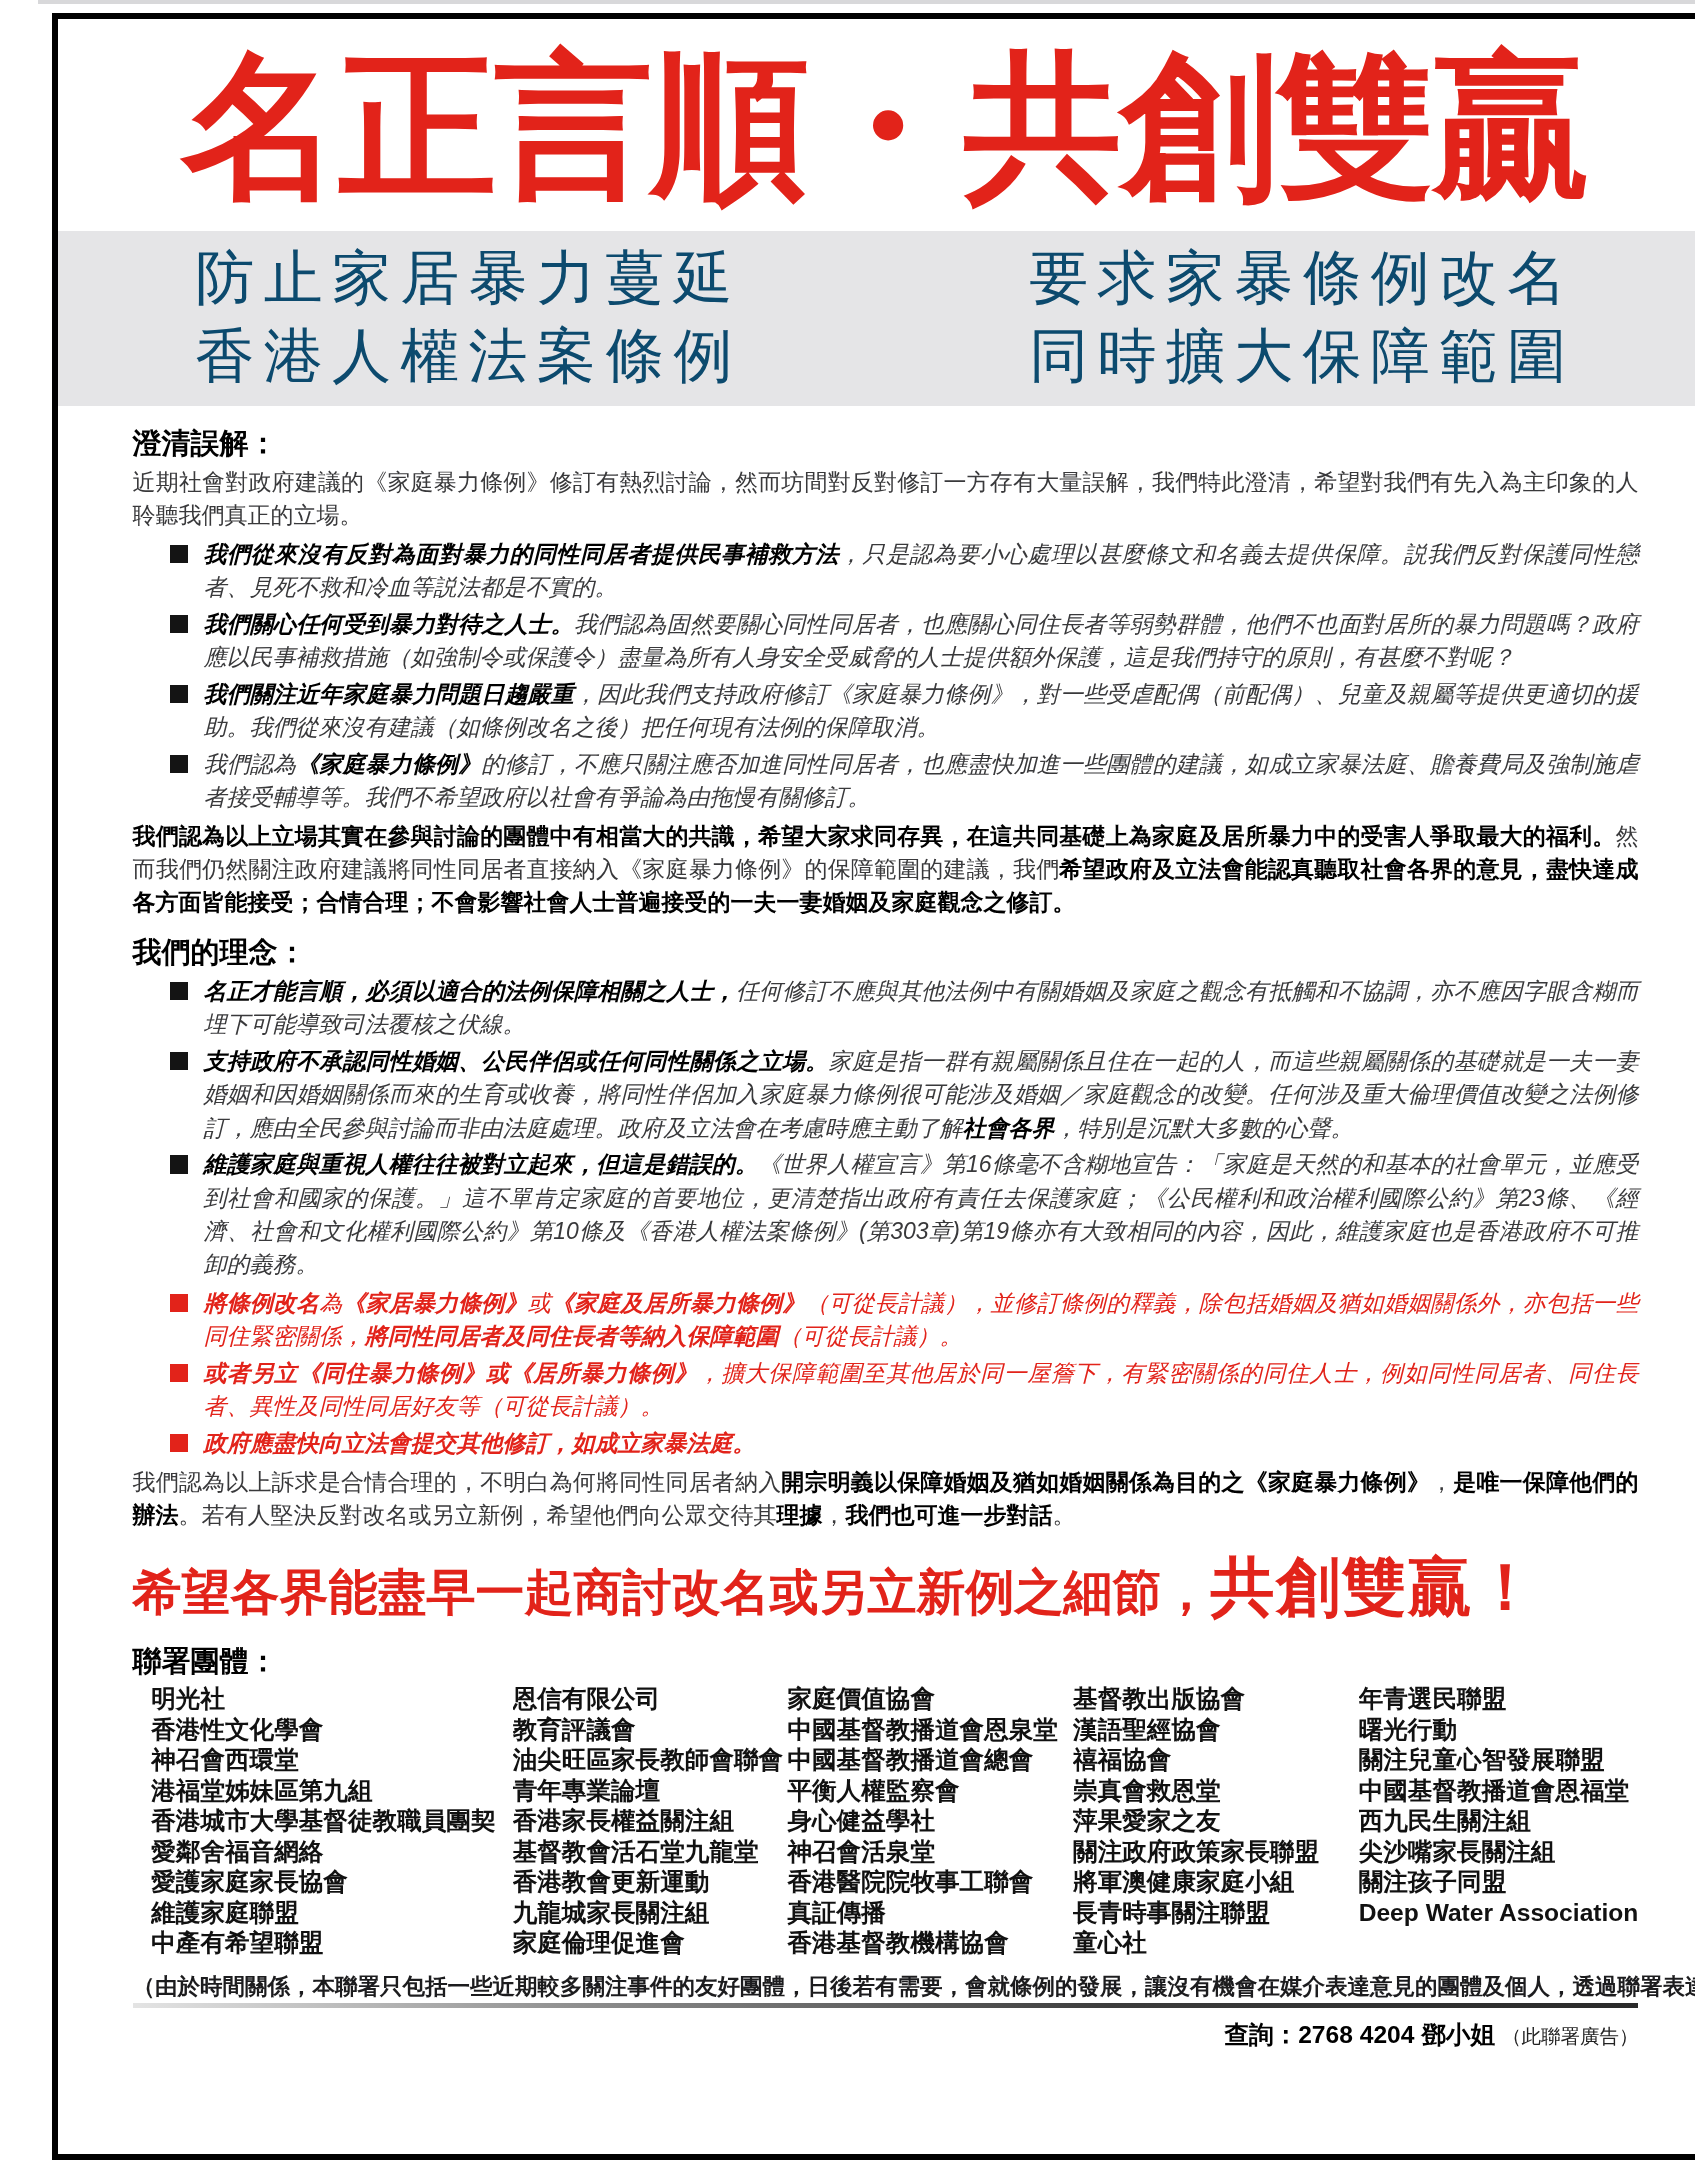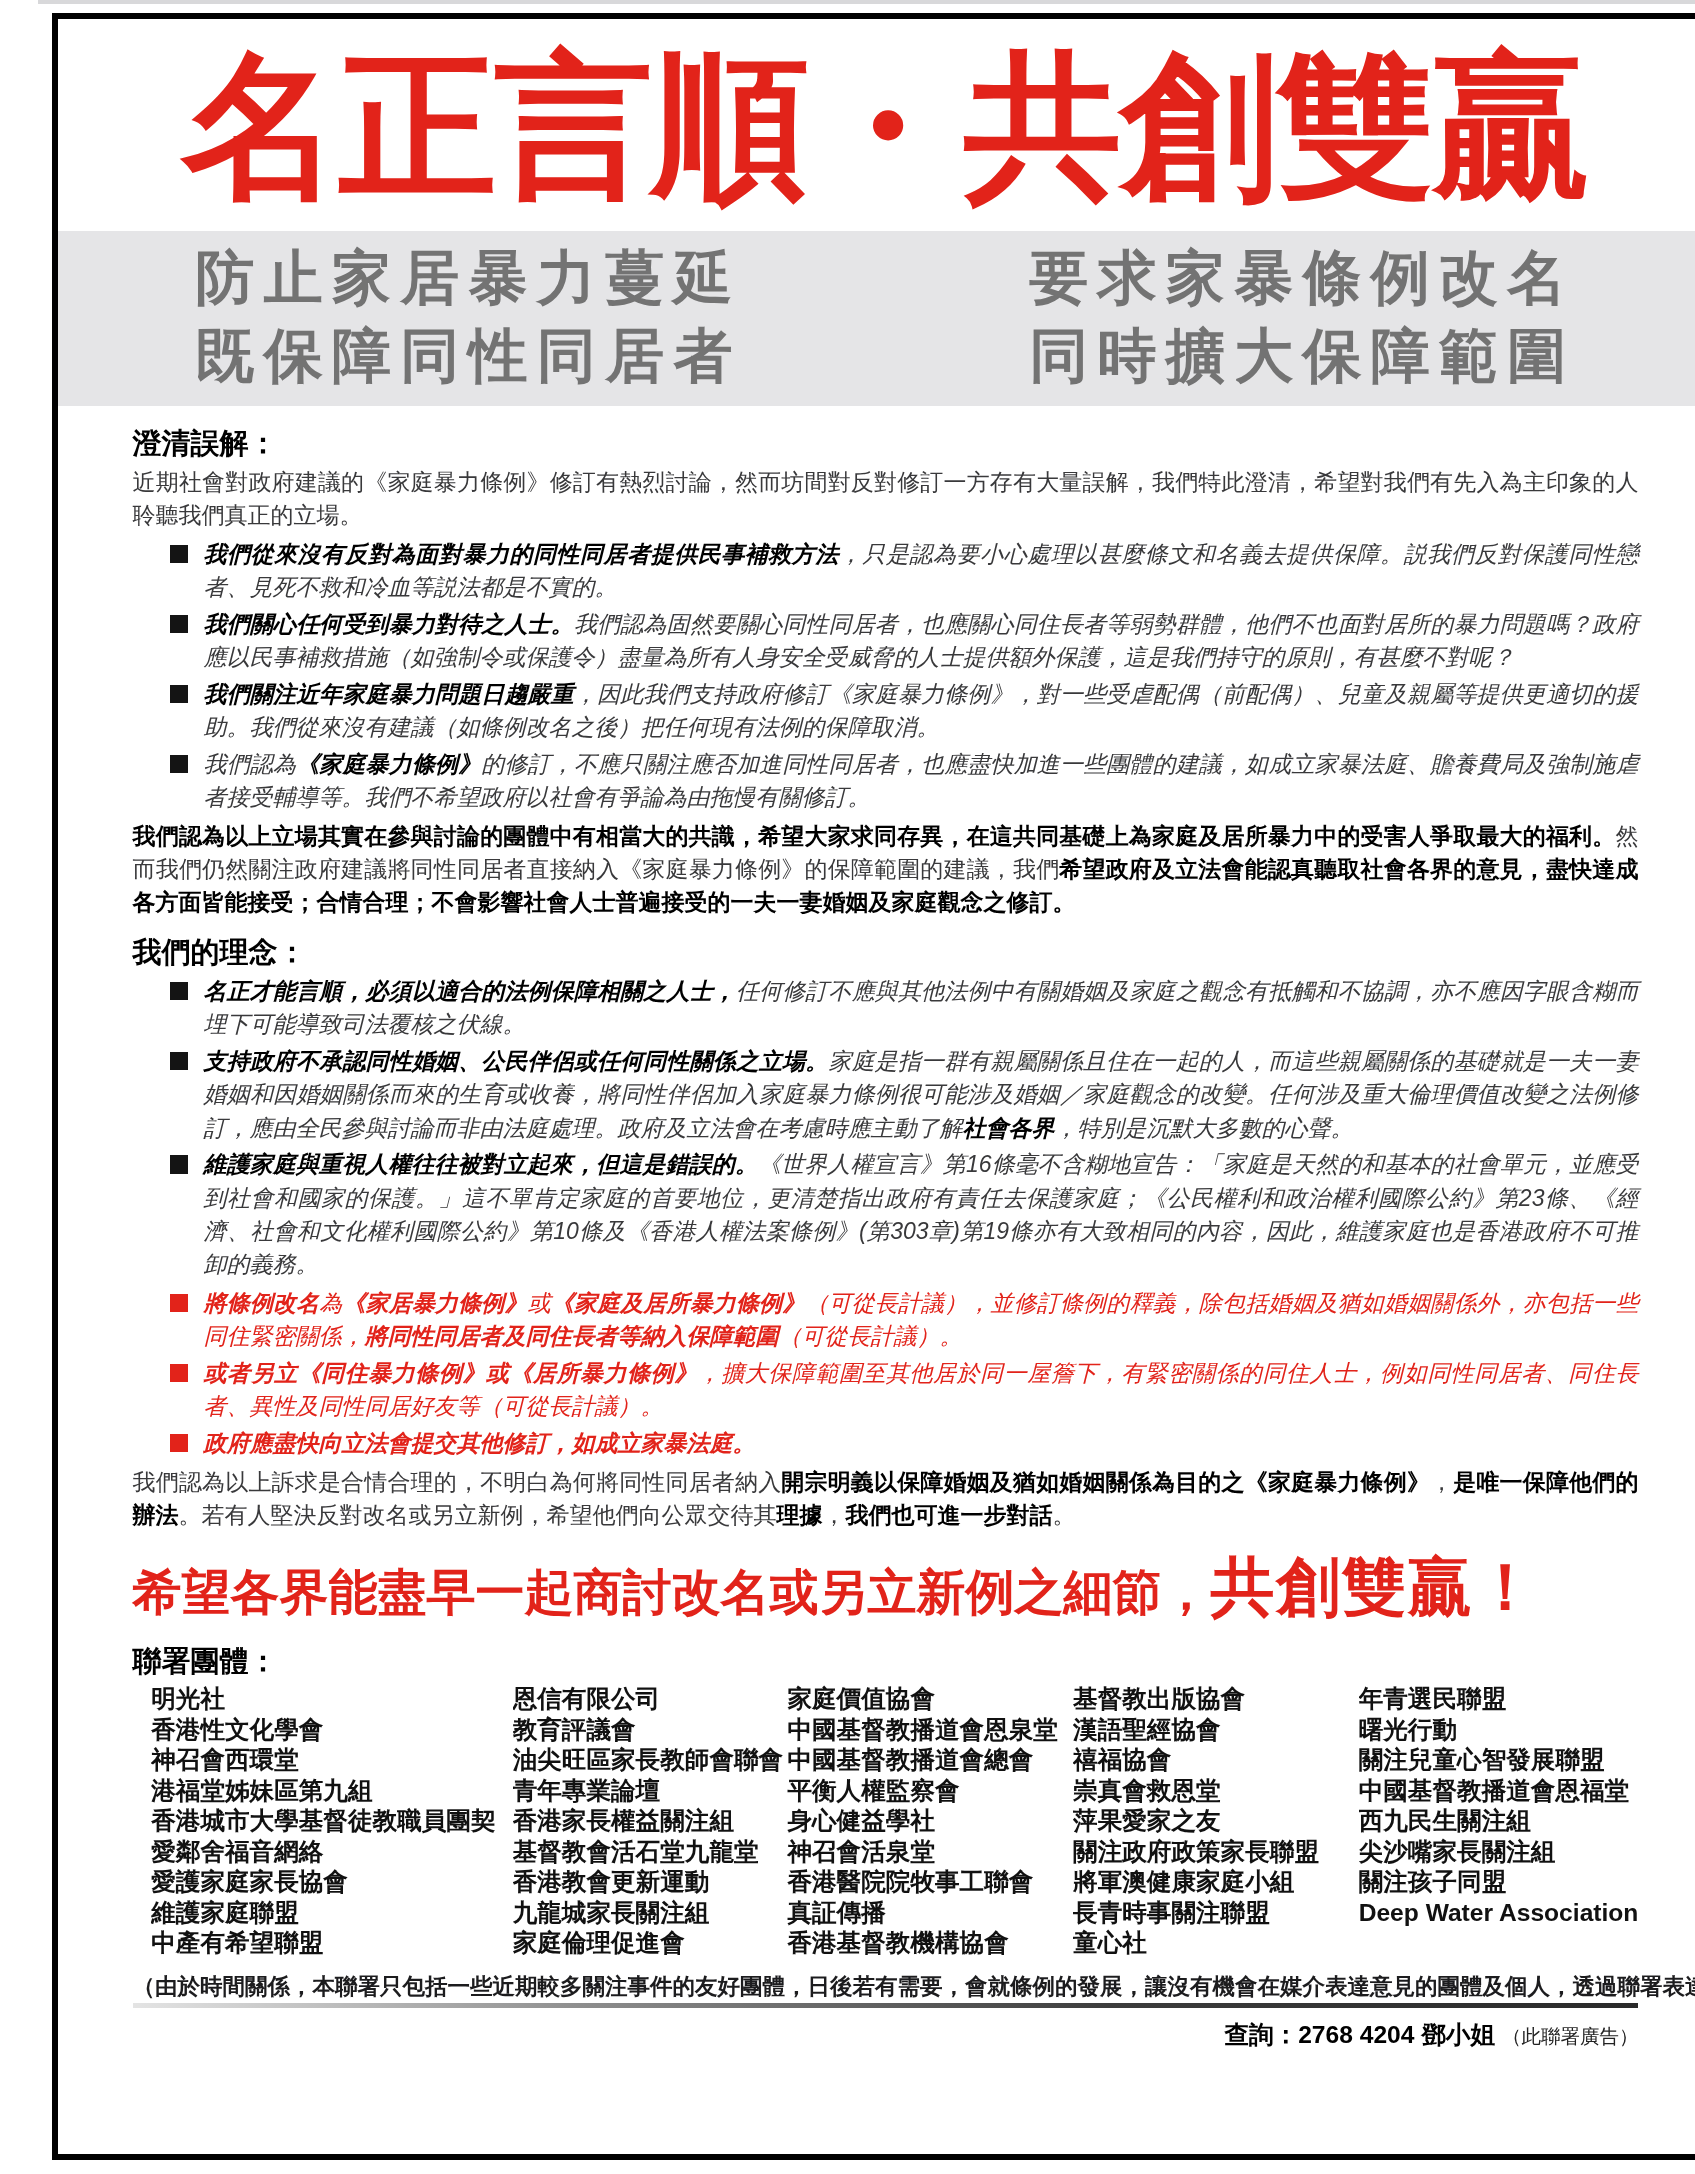--- a/index.html
+++ b/index.html
@@ -6,21 +6,21 @@
   .page{position:relative;width:1695px;height:2175px;background:#fff;
         font-family:"Liberation Sans",sans-serif;overflow:hidden;margin-left:38px;}
   .topstrip{position:absolute;top:0;left:0;width:100%;height:4.2px;background:#d8d8da;}
   .frame{position:absolute;left:13.6px;right:13.6px;top:12.7px;bottom:15.3px;
          border:6px solid #000;background:#fff;padding:0 75px;box-sizing:border-box;overflow:hidden;}
 
   
   .headline{margin:17px 0 0;text-align:center;color:#e2231a;
             font-size:158px;font-weight:900;line-height:1.15;letter-spacing:-1.7px;white-space:nowrap;}
   .subband{margin:13.6px -81px 0;background:#e5e5e7;display:flex;padding:8.5px 0 10.2px;}
-  .subcol{flex:1;text-align:center;font-size:59px;font-weight:700;color:#737373;
+  .subcol{flex:1;text-align:center;font-size:59px;font-weight:400;color:#0c4a6e;
           letter-spacing:9.3px;line-height:78px;white-space:nowrap;}
 
   
   main{display:block;padding-top:5.1px;}
   h2{font-size:29px;font-weight:800;color:#000;margin:15.3px 0 5.1px;line-height:1.2;}
   h2.red{color:#e2231a;}
   .para{font-size:23px;line-height:1.45;color:#39393b;text-align:justify;margin:4.2px 0;}
   .b{font-weight:800;color:#000;}
   ul.bullets{margin:5.1px 0;padding:0;font-style:italic;}
   ul.bullets li{list-style:none;position:relative;padding-left:71px;margin:3.4px 0;
@@ -49,21 +49,21 @@
 
 <div class="page">
   <div class="topstrip"></div>
   <div class="frame">
 
     <h1 class="headline">名正言順・共創雙贏</h1>
 
     <div class="subband">
       <div class="subcol">
         <div>防止家居暴力蔓延</div>
-        <div>既保障同性同居者</div>
+        <div>香港人權法案條例</div>
       </div>
       <div class="subcol">
         <div>要求家暴條例改名</div>
         <div>同時擴大保障範圍</div>
       </div>
     </div>
 
     <main>
       <h2>澄清誤解：</h2>
       <p class="para"><span>近期社會對政府建議的《家庭暴力條例》修訂有熱烈討論，然而坊間對反對修訂一方存有大量誤解，我們特此澄清，希望對我們有先入為主印象的人聆聽我們真正的立場。</span></p>

